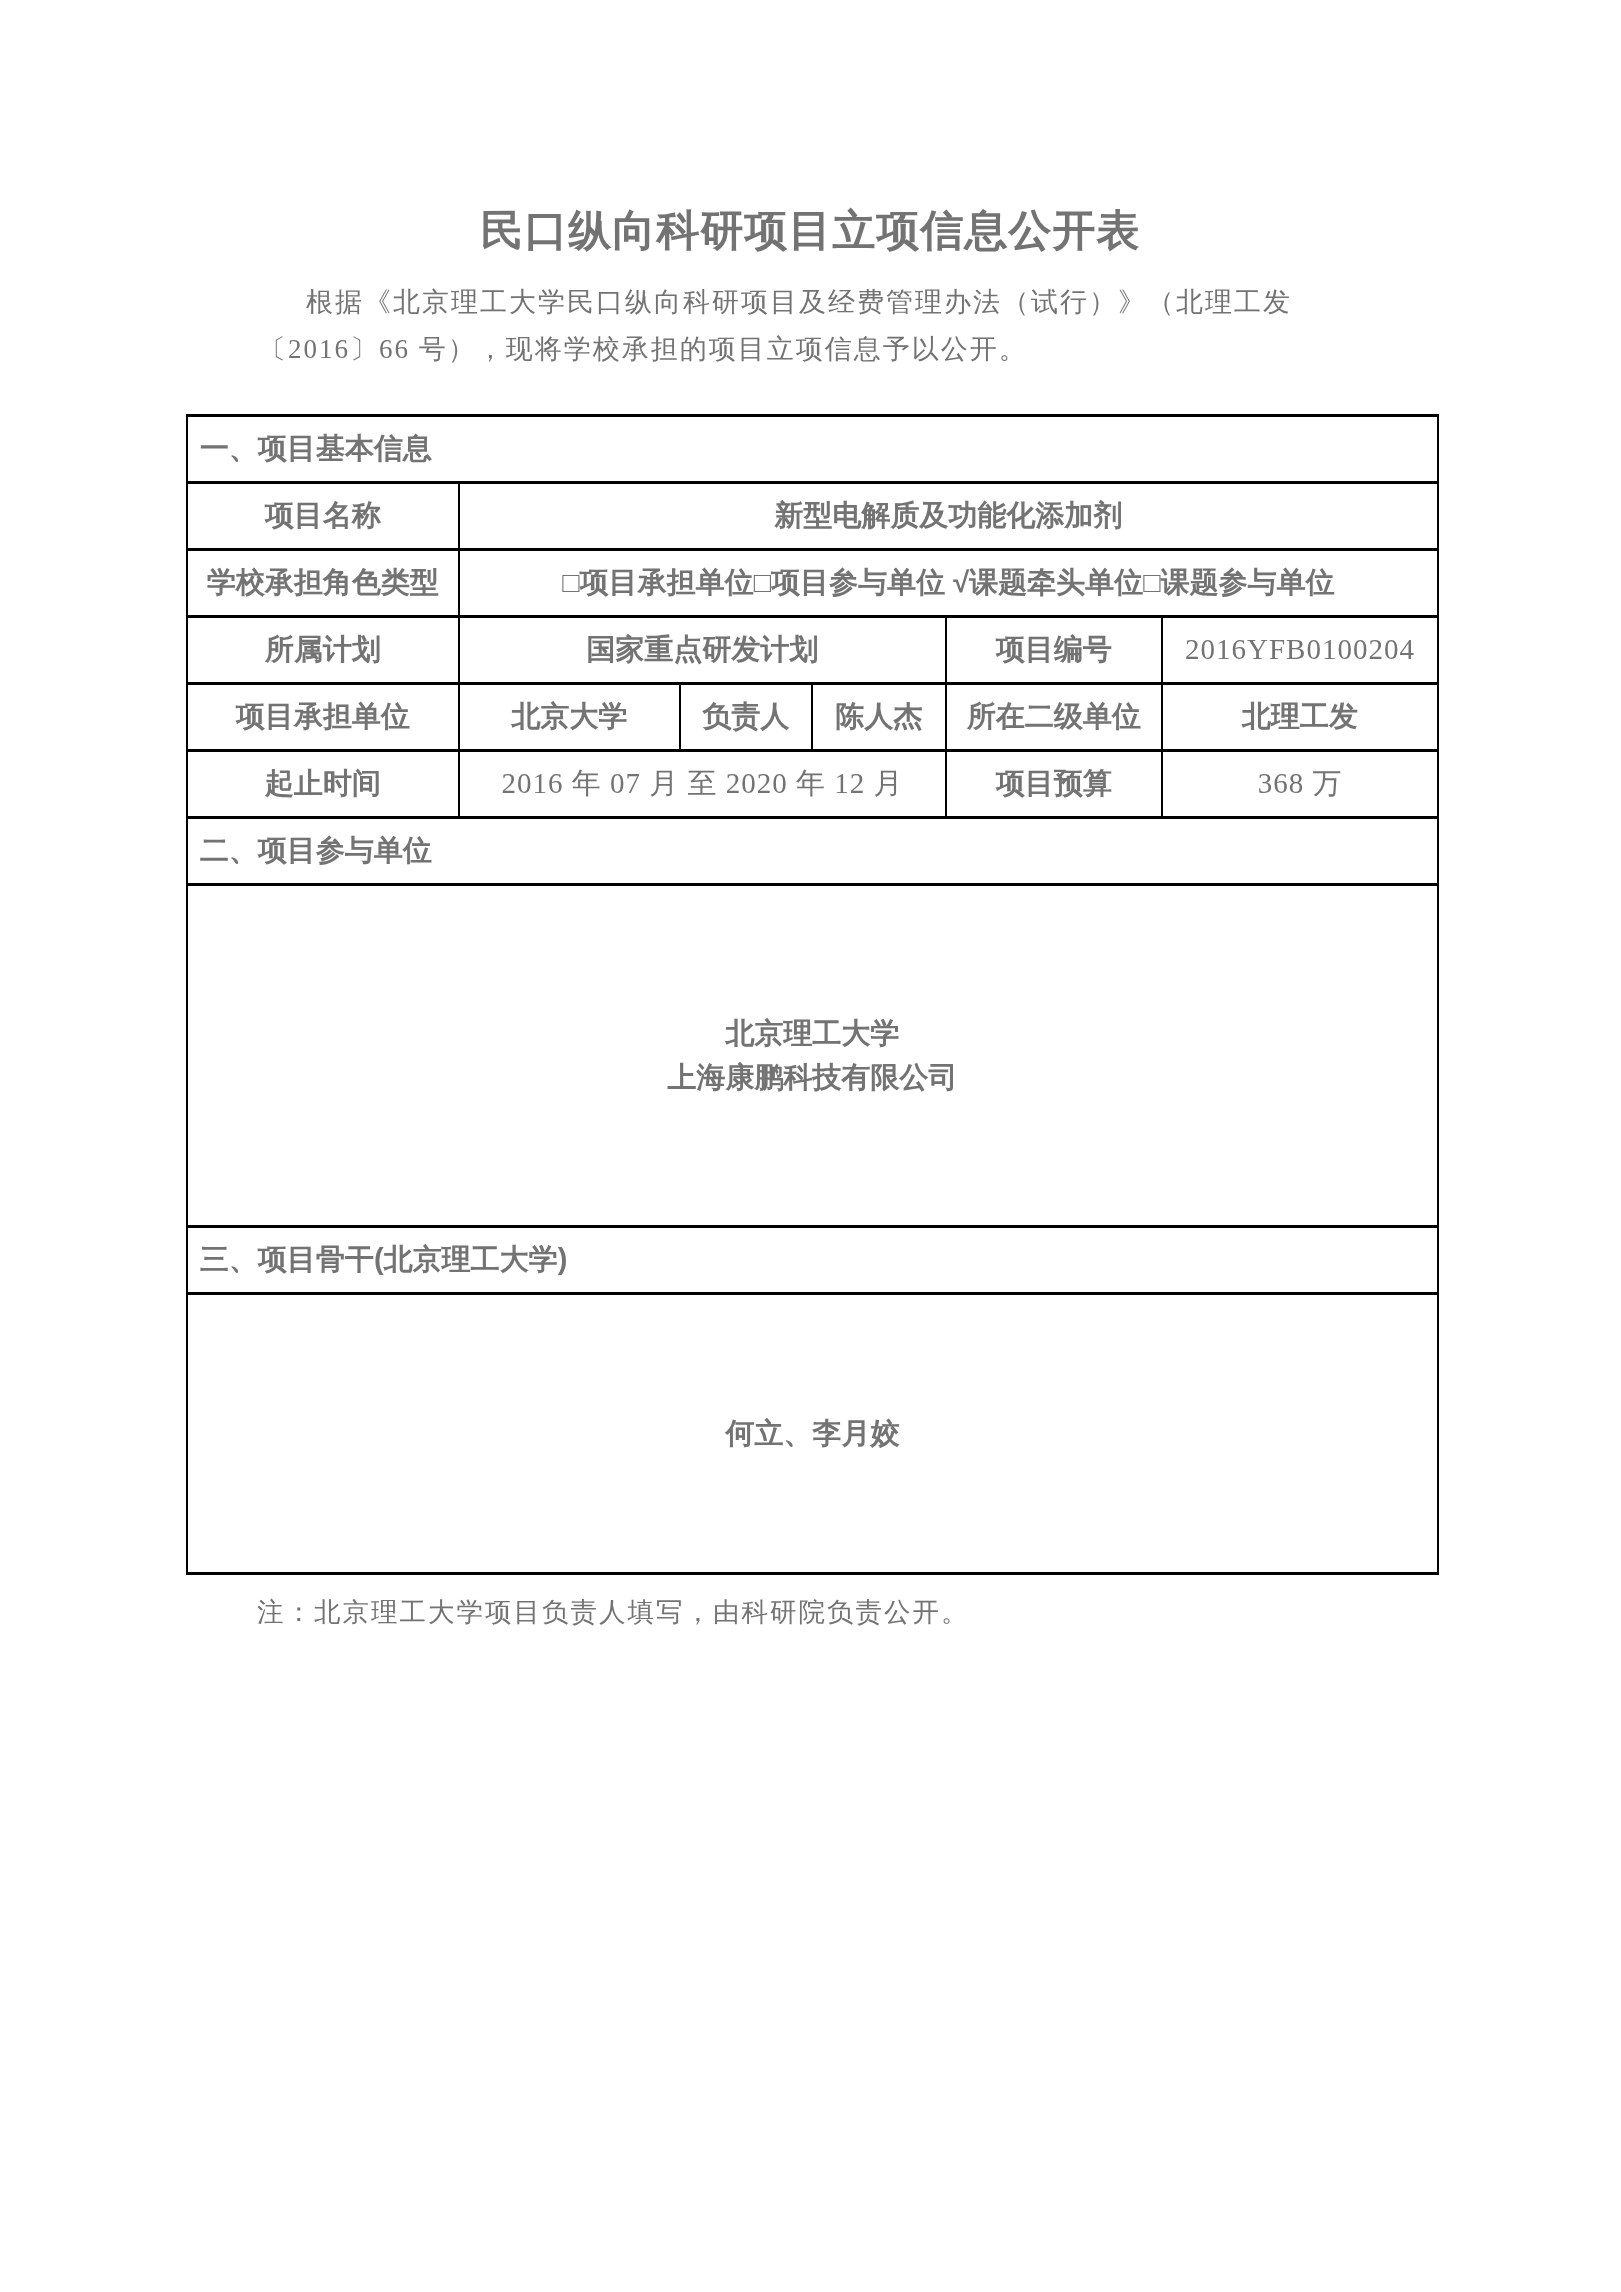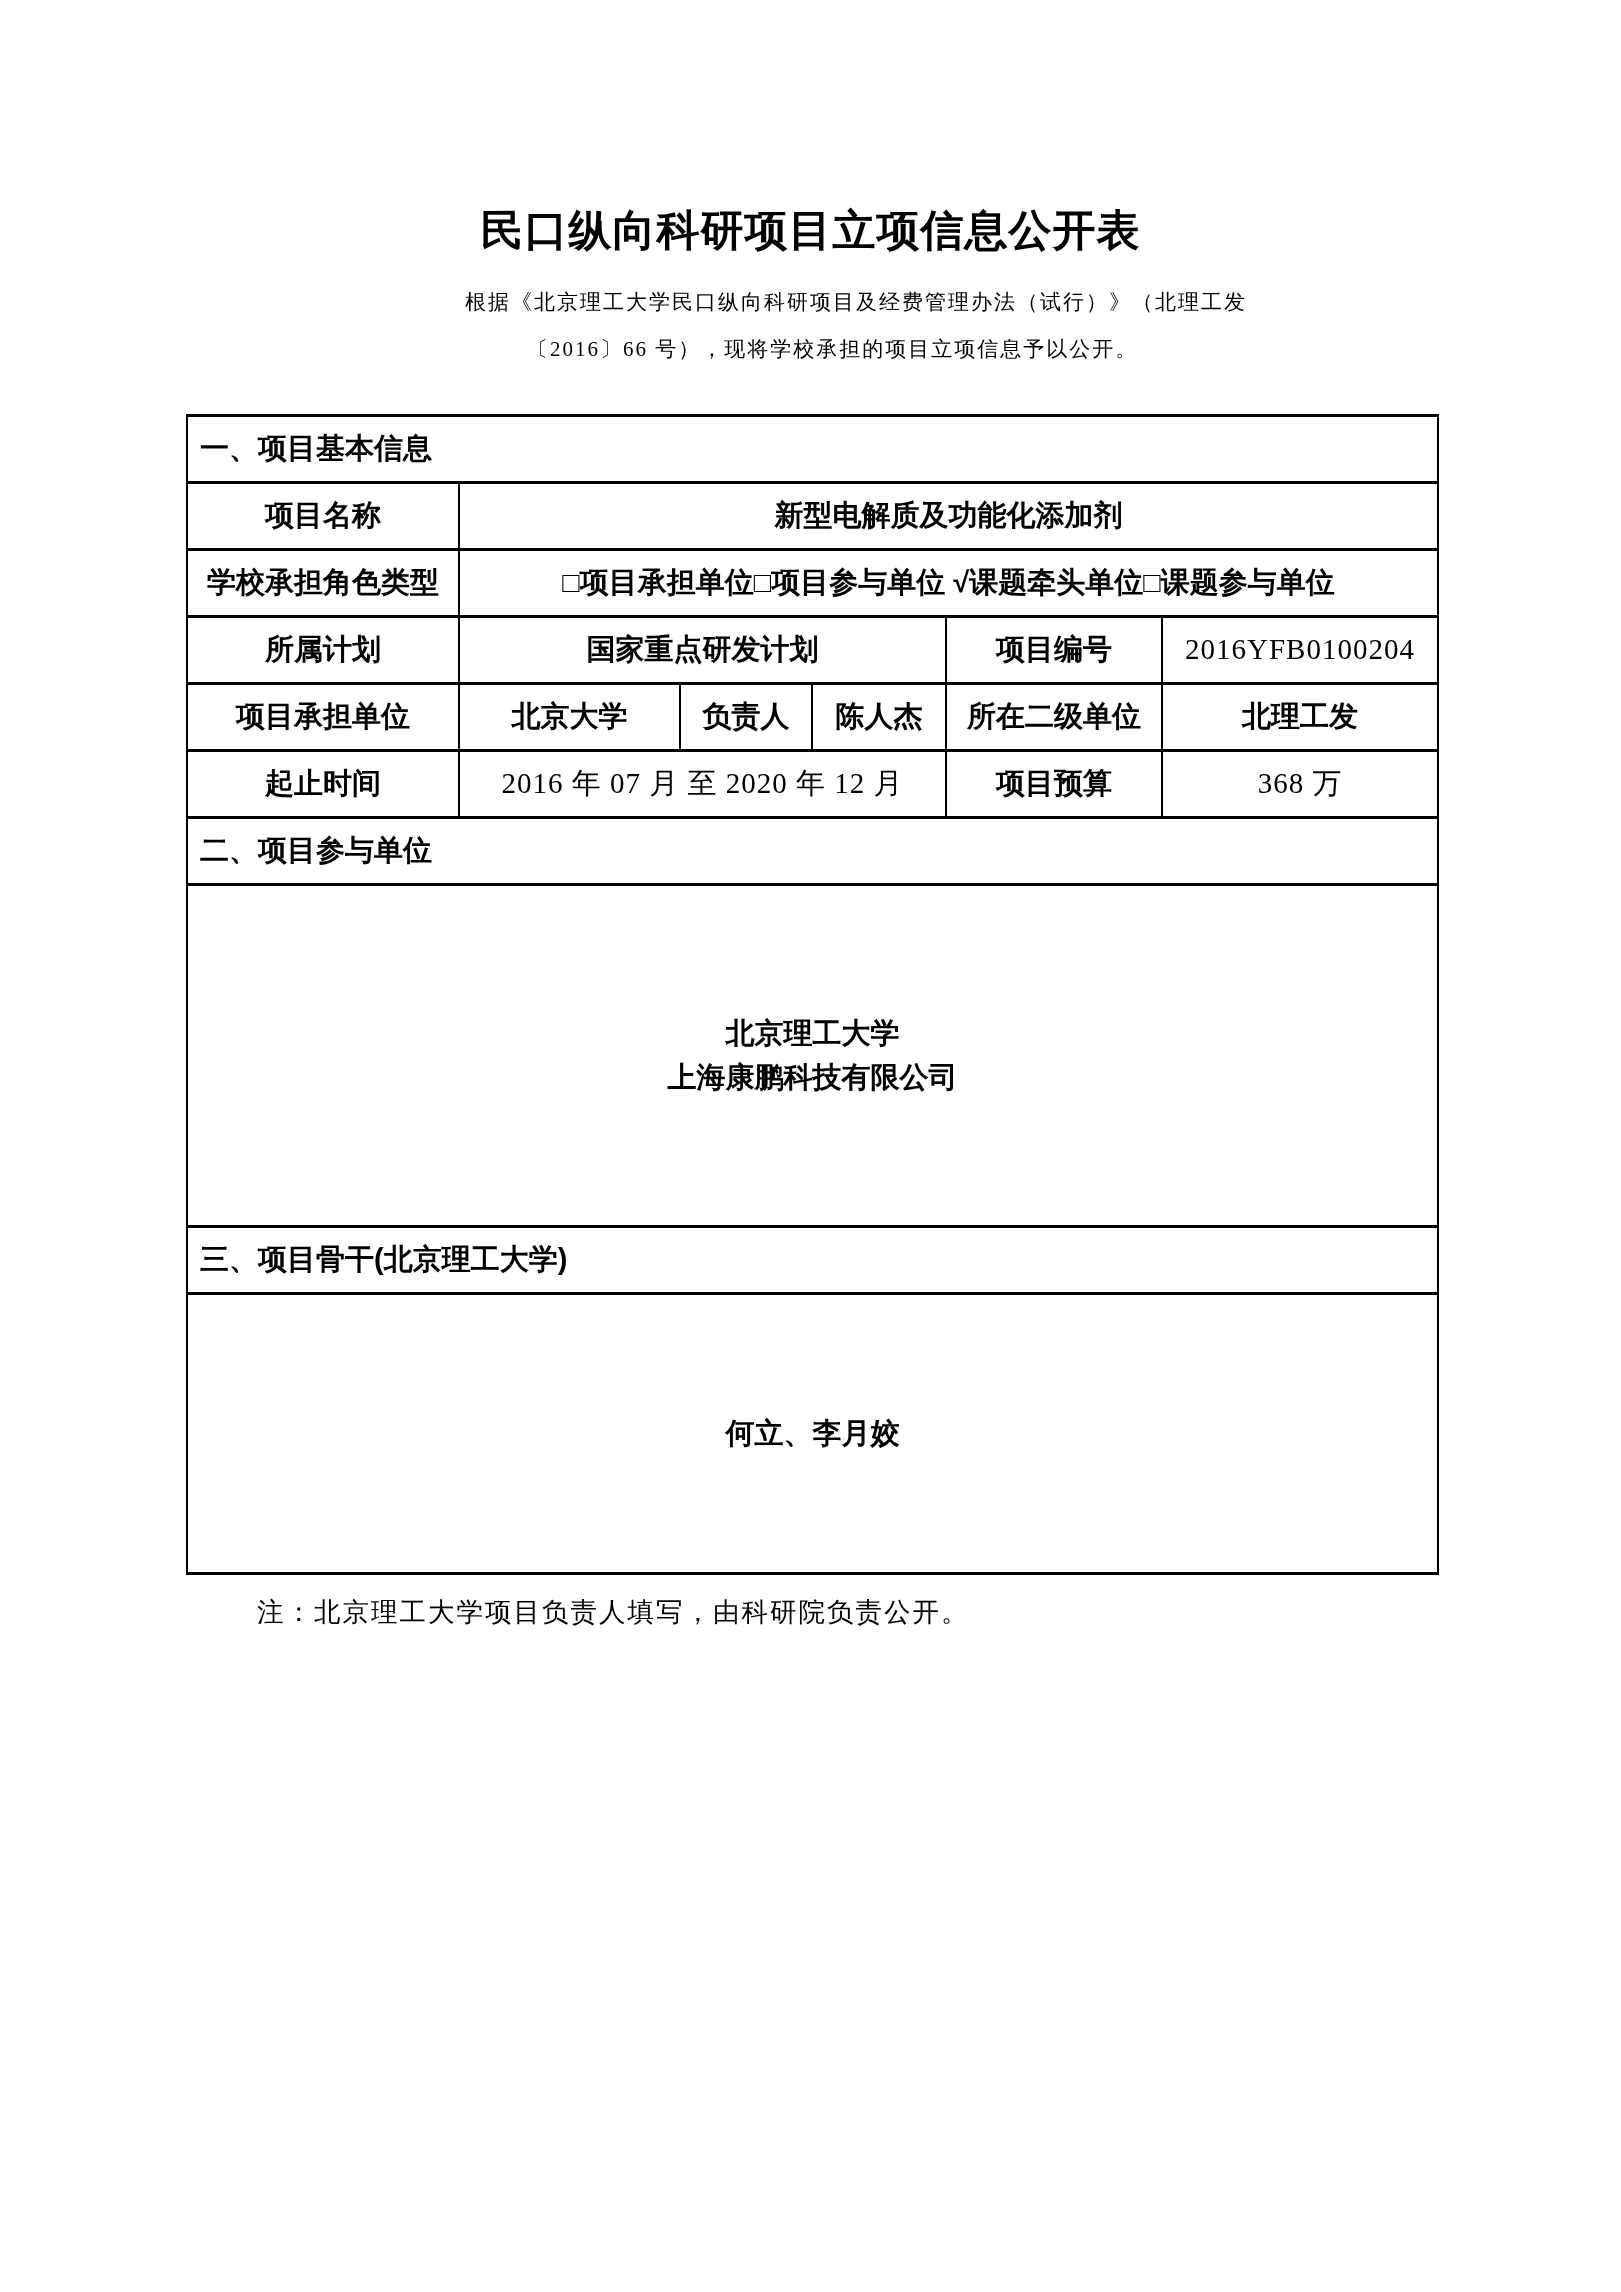--- a/index.html
+++ b/index.html
@@ -5,44 +5,43 @@
   html, body {
     margin: 0;
     padding: 0;
     background: #ffffff;
   }
   .page {
     position: relative;
     width: 1621px;
     height: 2199px;
     background: #ffffff;
-    color: #000000;
+    color: #737373;
     font-family: "Liberation Sans", sans-serif;
     overflow: hidden;
   }
   
   .doc-title {
     margin: 0;
     padding-top: 204px;
     text-align: center;
     font-family: "Liberation Serif", serif;
     font-weight: bold;
     font-size: 43px;
     line-height: 53px;
     letter-spacing: 1px;
   }
   
   .intro {
     margin: 21.6px 0 0 259px;
     width: 1147px;
     font-family: "Liberation Serif", serif;
-    font-size: 21px;
+    font-size: 27px;
     line-height: 47px;
     letter-spacing: 2px;
-    text-align: center;
   }
   .intro .first-line { padding-left: 47px; }
   
   table.form-table {
     border-collapse: collapse;
     table-layout: fixed;
     margin: 41px 0 0 186px;
     width: 1252px;
   }
   table.form-table td {

